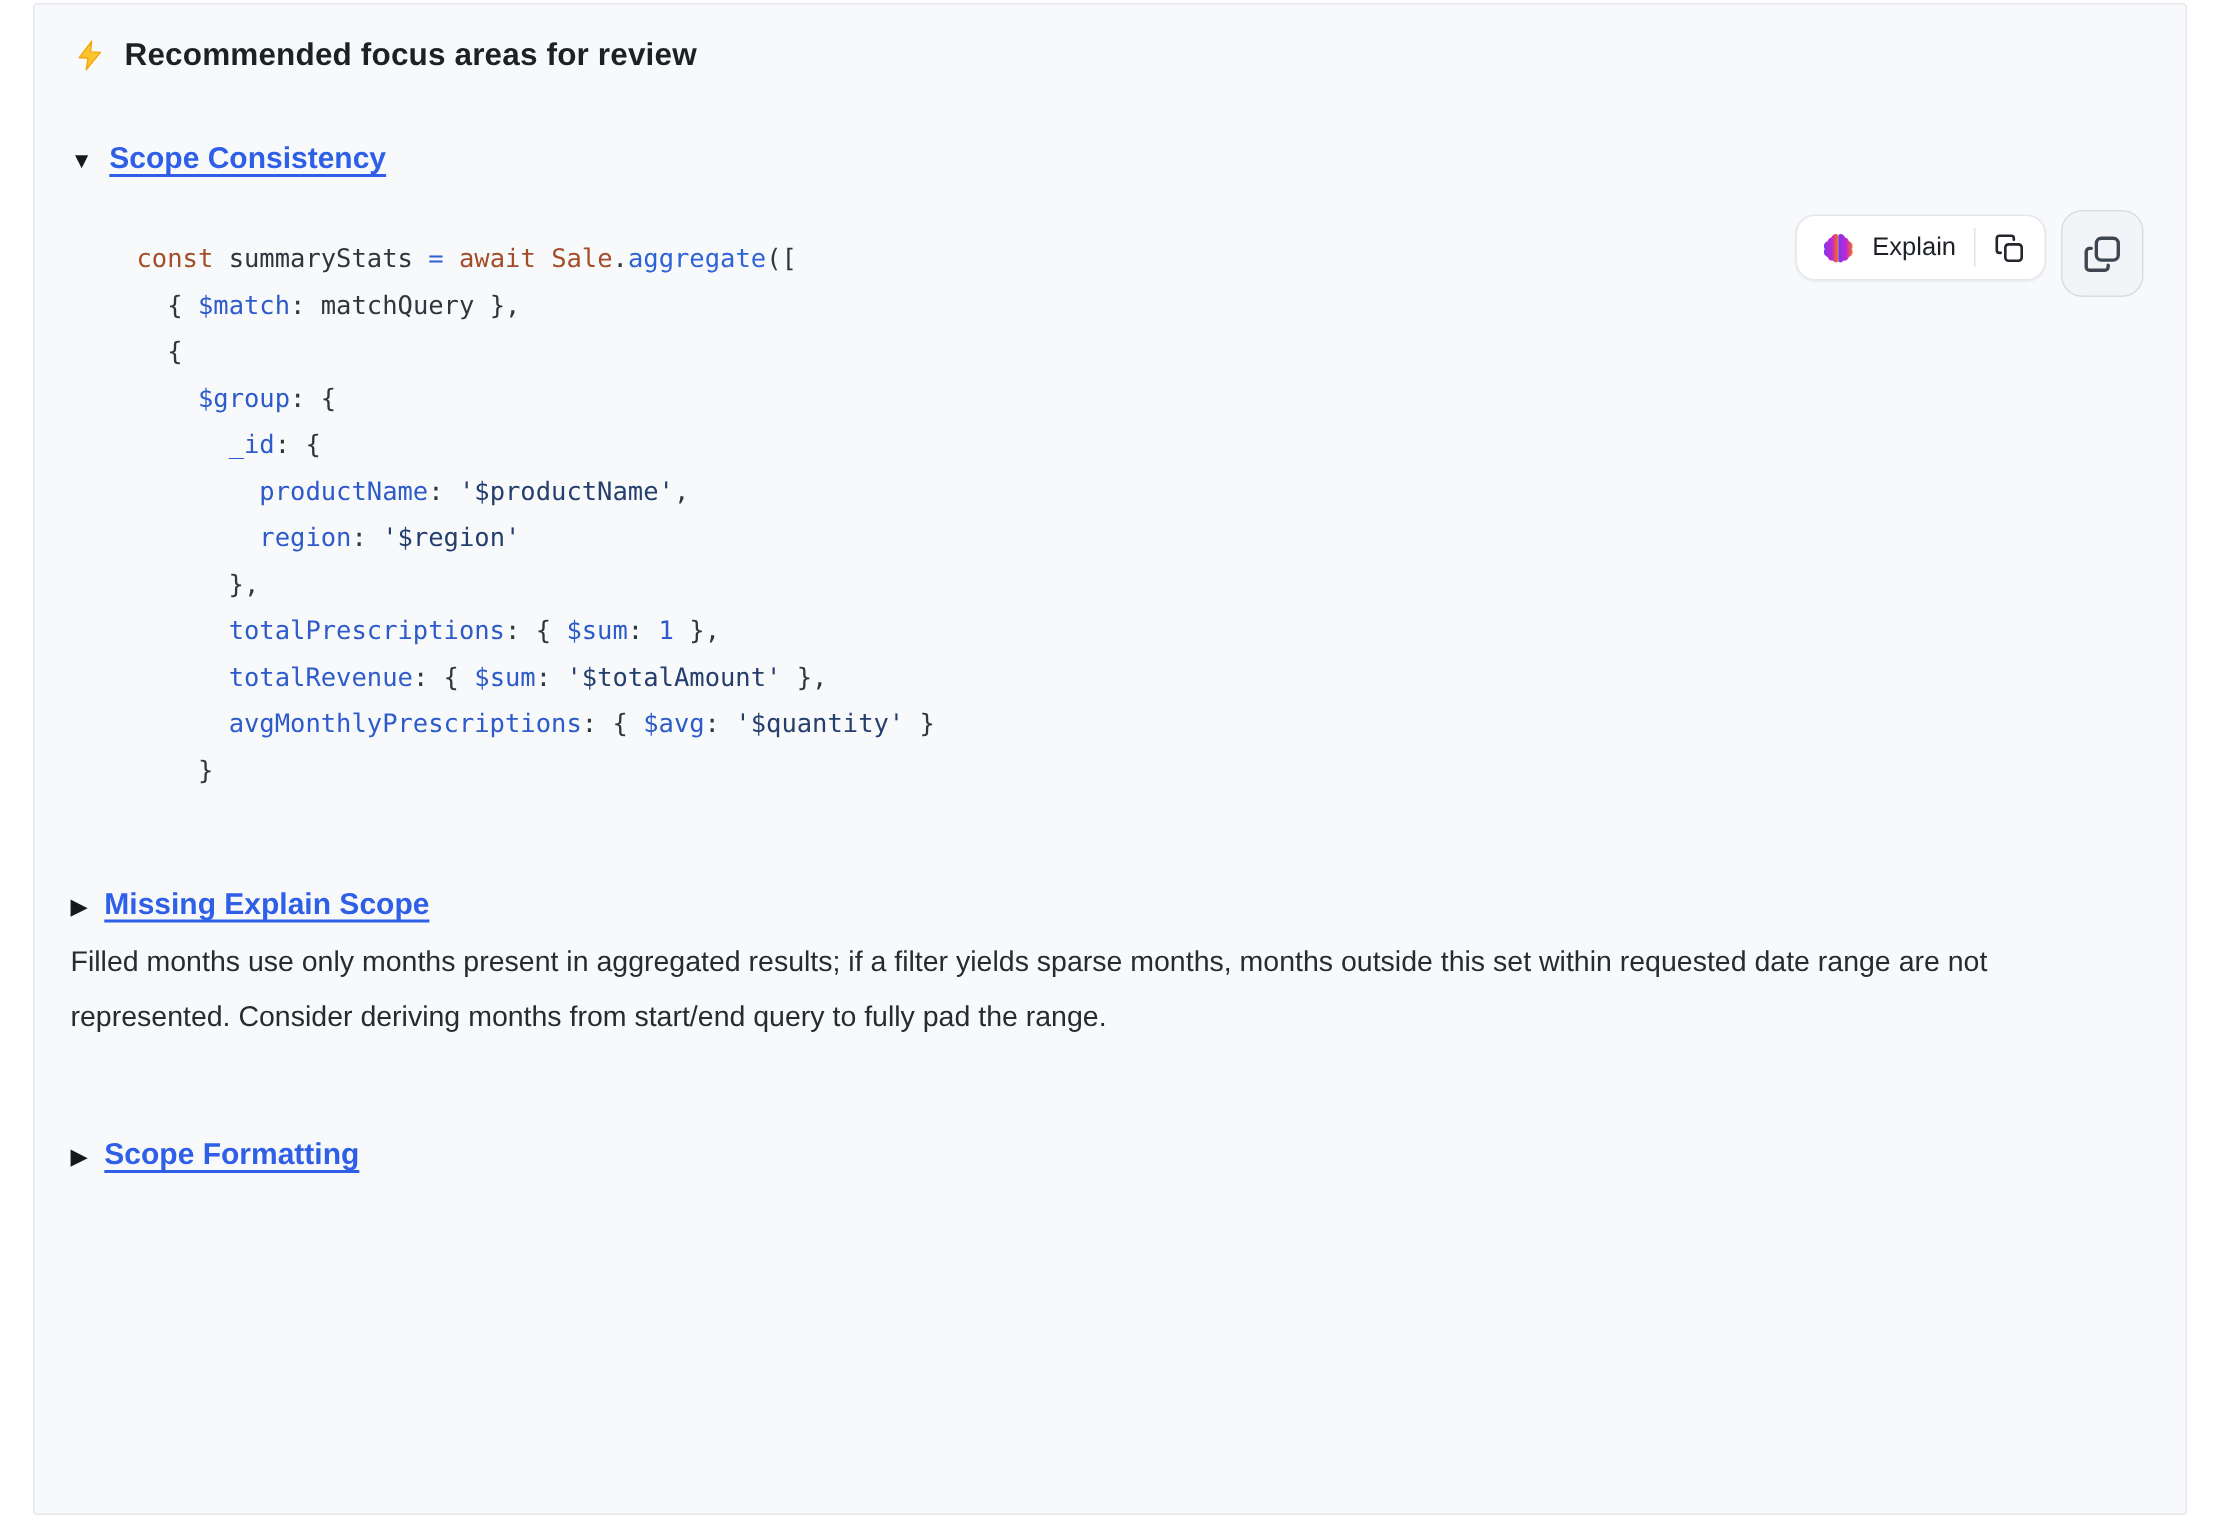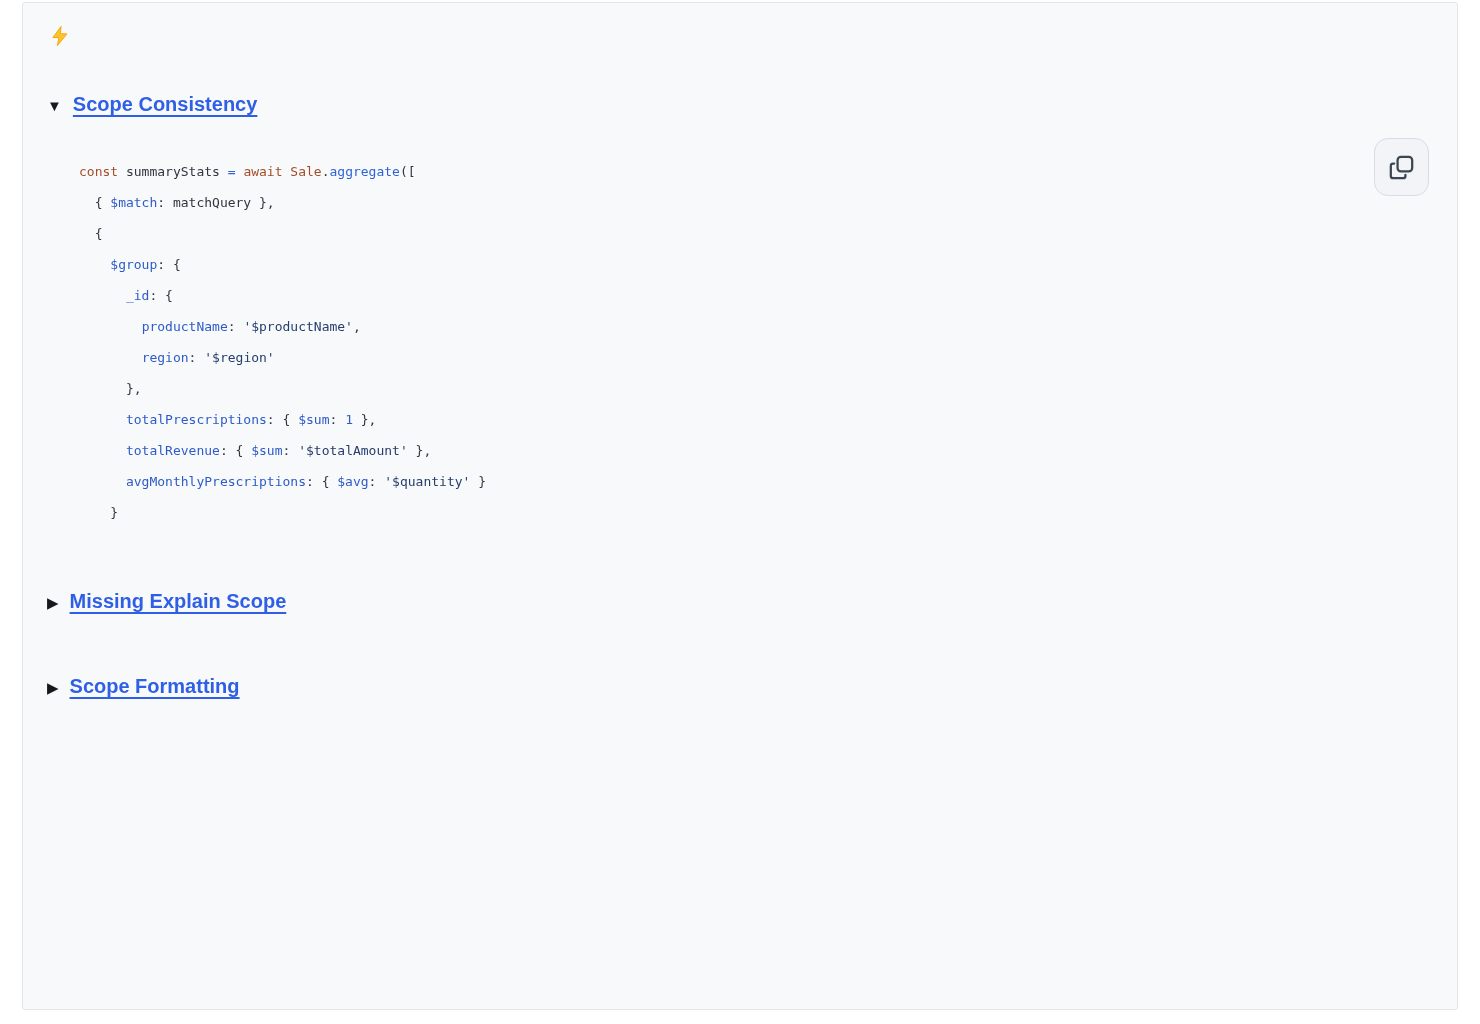--- a/index.html
+++ b/index.html
@@ -37,22 +37,22 @@
     font-size:20px;font-weight:700;color:var(--accent);
     text-decoration:underline;text-decoration-thickness:2px;text-underline-offset:4px;
   }
   .section-body{
     font-size:19px;line-height:37px;color:var(--body-text);
     margin:0;max-width:1392px;
   }
 
   .code-area{position:relative;margin:40px 0 0 28px;}
   pre.code{
-    margin:4px;font-family:"DejaVu Sans Mono","Liberation Mono",monospace;
-    font-size:13px;line-height:31px;color:var(--code-plain);
+    margin:16px;font-family:"DejaVu Sans Mono","Liberation Mono",monospace;
+    font-size:17px;line-height:31px;color:var(--code-plain);
     white-space:pre;
   }
   .tok-kw{color:var(--code-kw);} .tok-cls{color:var(--code-kw);}
   .tok-key{color:var(--code-key);} .tok-fn{color:var(--code-fn);}
   .tok-op{color:var(--code-fn);} .tok-str{color:var(--code-str);}
   .tok-num{color:var(--code-num);} .tok-pl{color:var(--code-plain);}
 
   .code-actions{
     position:absolute;top:-15px;right:2px;
     display:flex;align-items:flex-start;gap:10px;
@@ -79,30 +79,54 @@
 <body>
 
 <div class="card">
 
   <div class="card-header">
     <span class="bolt">
       <svg viewBox="0 0 24 24" width="22" height="22">
         <polygon points="13.2,1.5 4.2,13.6 10.6,13.8 9.2,22.5 19.6,9.7 12.4,9.4" fill="#fcc42c" stroke="#f2a60d" stroke-width="1" stroke-linejoin="round"></polygon>
       </svg>
     </span>
+    <span class="card-title">Recommended focus areas for review</span>
   </div>
 
   <div class="section">
     <div class="section-heading">
       <span class="marker">▼</span>
       <a class="section-link">Scope Consistency</a>
     </div>
 
     <div class="code-area">
       <div class="code-actions">
+        <div class="explain-pill">
+          <span>
+            <svg viewBox="0 0 24 24" width="23" height="23">
+              <defs>
+                <linearGradient id="braingrad" x1="0" y1="0" x2="1" y2="0">
+                  <stop offset="0" stop-color="#7c3aed"></stop>
+                  <stop offset="0.55" stop-color="#c026d3"></stop>
+                  <stop offset="1" stop-color="#f97316"></stop>
+                </linearGradient>
+              </defs>
+              <path fill="url(#braingrad)" d="M11.2 2.2c.5.3.8.9.8 1.5v16.6c0 .9-.7 1.6-1.6 1.6-.9 0-1.7-.5-2.1-1.3-1.7.2-3.3-.9-3.7-2.6-1.5-.4-2.6-1.8-2.6-3.4 0-.7.2-1.4.6-2-.4-.6-.6-1.3-.6-2 0-1.6 1.1-3 2.6-3.4.3-1.3 1.3-2.3 2.6-2.6C7.7 3 9 2 10.4 2c.3 0 .6.1.8.2z"></path>
+              <path fill="url(#braingrad)" d="M12.8 2.2c-.5.3-.8.9-.8 1.5v16.6c0 .9.7 1.6 1.6 1.6.9 0 1.7-.5 2.1-1.3 1.7.2 3.3-.9 3.7-2.6 1.5-.4 2.6-1.8 2.6-3.4 0-.7-.2-1.4-.6-2 .4-.6.6-1.3.6-2 0-1.6-1.1-3-2.6-3.4-.3-1.3-1.3-2.3-2.6-2.6C16.3 3 15 2 13.6 2c-.3 0-.6.1-.8.2z"></path>
+            </svg>
+          </span>
+          <span class="explain-label">Explain</span>
+          <span class="pill-divider"></span>
+          <span class="icon-btn-inline">
+            <svg viewBox="0 0 24 24" width="21" height="21" fill="none" stroke="#23272d" stroke-width="2" stroke-linecap="round" stroke-linejoin="round">
+              <rect x="9" y="9" width="12.5" height="12.5" rx="2.5"></rect>
+              <path d="M5.5 15.5h-1a2 2 0 0 1-2-2v-9a2 2 0 0 1 2-2h9a2 2 0 0 1 2 2v1"></path>
+            </svg>
+          </span>
+        </div>
         <div class="copy-btn">
           <span>
             <svg viewBox="0 0 24 24" width="27" height="27" fill="none" stroke="#3d4550" stroke-width="2" stroke-linecap="round" stroke-linejoin="round">
               <rect x="8.5" y="2.5" width="13" height="13" rx="3"></rect>
               <path d="M5.5 8.5h-1a2 2 0 0 0-2 2v9a2 2 0 0 0 2 2h9a2 2 0 0 0 2-2v-1"></path>
             </svg>
           </span>
         </div>
       </div>
       <pre class="code"><code><span class="tok-kw">const</span><span class="tok-pl"> summaryStats </span><span class="tok-op">=</span><span class="tok-pl"> </span><span class="tok-kw">await</span><span class="tok-pl"> </span><span class="tok-cls">Sale</span><span class="tok-pl">.</span><span class="tok-fn">aggregate</span><span class="tok-pl">([</span>
@@ -118,20 +142,21 @@
 <span class="tok-pl">      </span><span class="tok-key">avgMonthlyPrescriptions</span><span class="tok-pl">: { </span><span class="tok-key">$avg</span><span class="tok-pl">: </span><span class="tok-str">'$quantity'</span><span class="tok-pl"> }</span>
 <span class="tok-pl">    }</span></code></pre>
     </div>
   </div>
 
   <div class="section">
     <div class="section-heading">
       <span class="marker">▶</span>
       <a class="section-link">Missing Explain Scope</a>
     </div>
+    <p class="section-body">Filled months use only months present in aggregated results; if a filter yields sparse months, months outside this set within requested date range are not represented. Consider deriving months from start/end query to fully pad the range.</p>
   </div>
 
   <div class="section">
     <div class="section-heading">
       <span class="marker">▶</span>
       <a class="section-link">Scope Formatting</a>
     </div>
   </div>
 
 </div>

